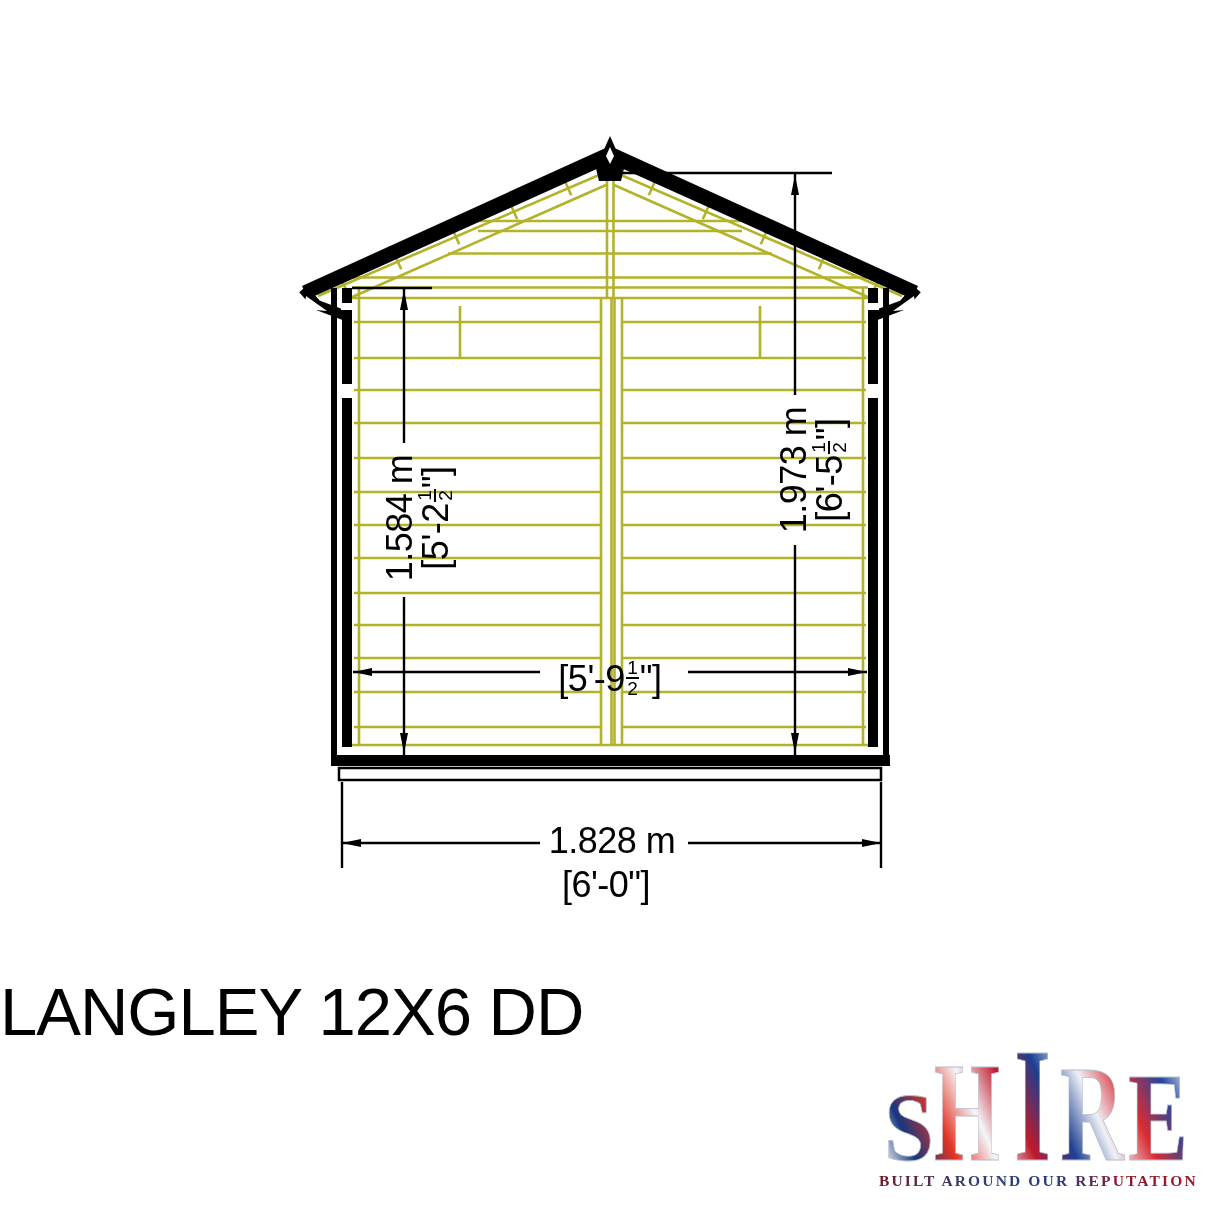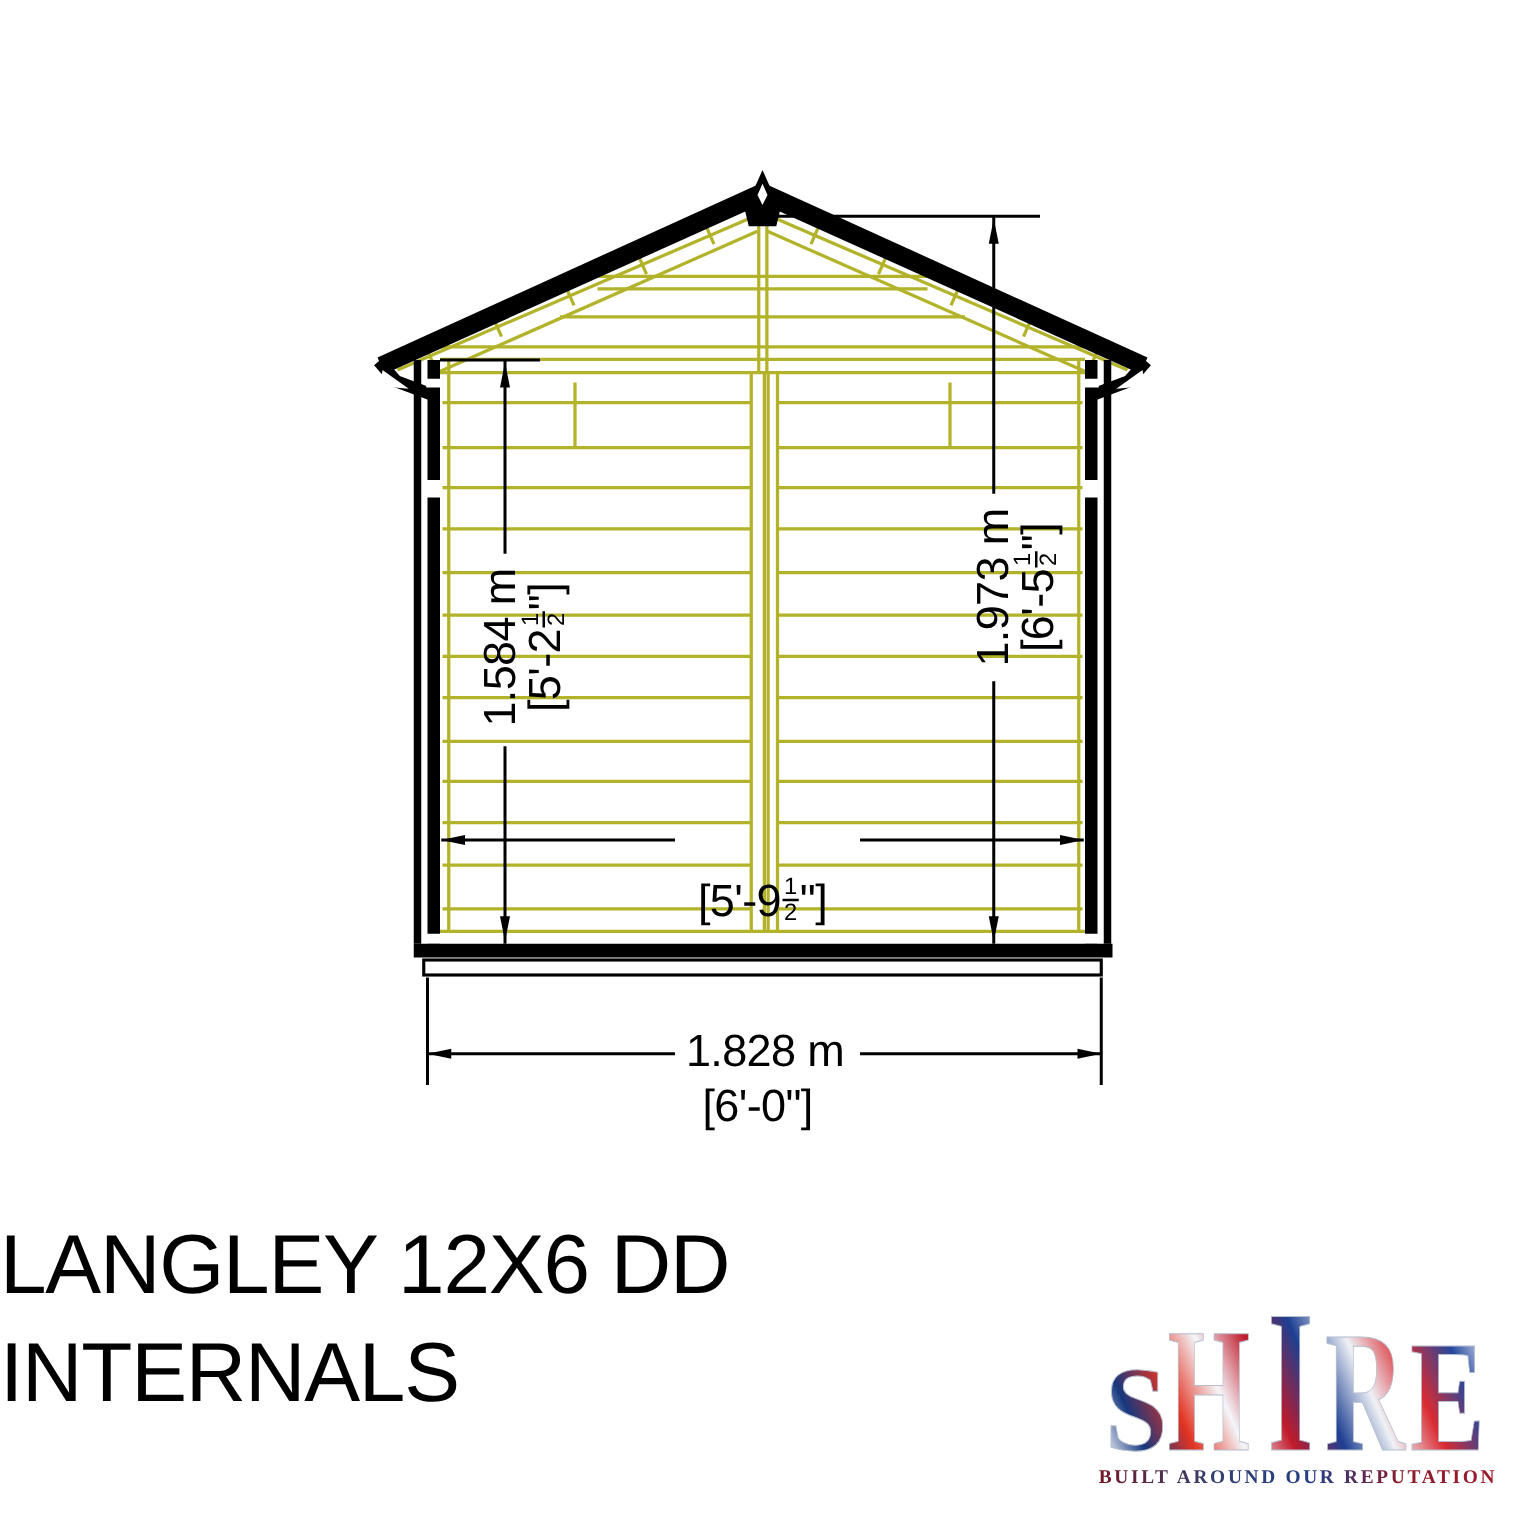--- a/index.html
+++ b/index.html
@@ -129,41 +129,40 @@
     <div class="row">
         <span>[6'-5</span>
         <span class="frac">
           <span class="num">1</span>
           <span class="den">2</span>
         </span>
         <span>"]</span>
       </div>
   </div>
 
-  <div class="dim" style="left:531px;top:694px;width:158px;height:54px;justify-content:center;">
+  <div class="dim" style="left:531px;top:652px;width:158px;height:54px;justify-content:center;">
     <div class="row">
         <span>[5'-9</span>
         <span class="frac">
           <span class="num">1</span>
           <span class="den">2</span>
         </span>
         <span>"]</span>
       </div>
   </div>
 
   <div class="dim" style="left:537px;top:820px;width:150px;height:42px;">
     <div class="row">1.828 m</div>
   </div>
   <div class="dim" style="left:541px;top:864px;width:130px;height:42px;">
     <div class="row">[6'-0"]</div>
   </div>
 
   <div class="title">
     <div>LANGLEY 12X6 DD</div>
-    <div>INTERNALS</div>
   </div>
 
   <svg id="logo" width="334" height="165" viewBox="0 0 334 165">
     <defs>
       <linearGradient id="flagGrad" gradientUnits="userSpaceOnUse" x1="0" y1="160" x2="334" y2="10">
         <stop offset="0" stop-color="#b01224"></stop>
         <stop offset="0.08" stop-color="#e8ecf4"></stop>
         <stop offset="0.16" stop-color="#16377e"></stop>
         <stop offset="0.26" stop-color="#e23322"></stop>
         <stop offset="0.36" stop-color="#f4f6fa"></stop>

